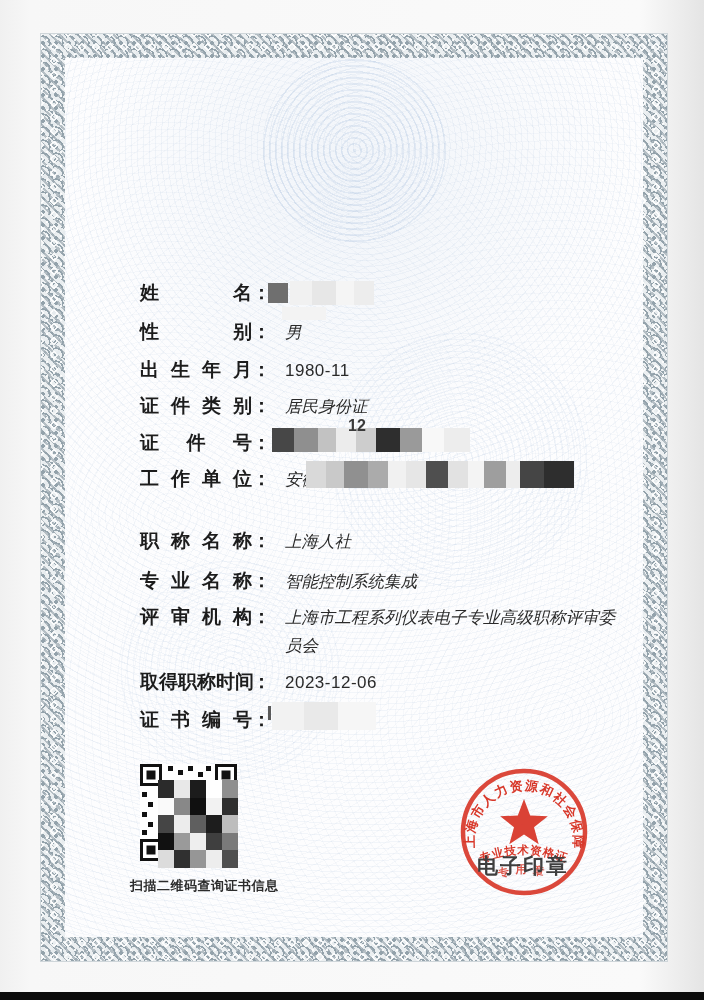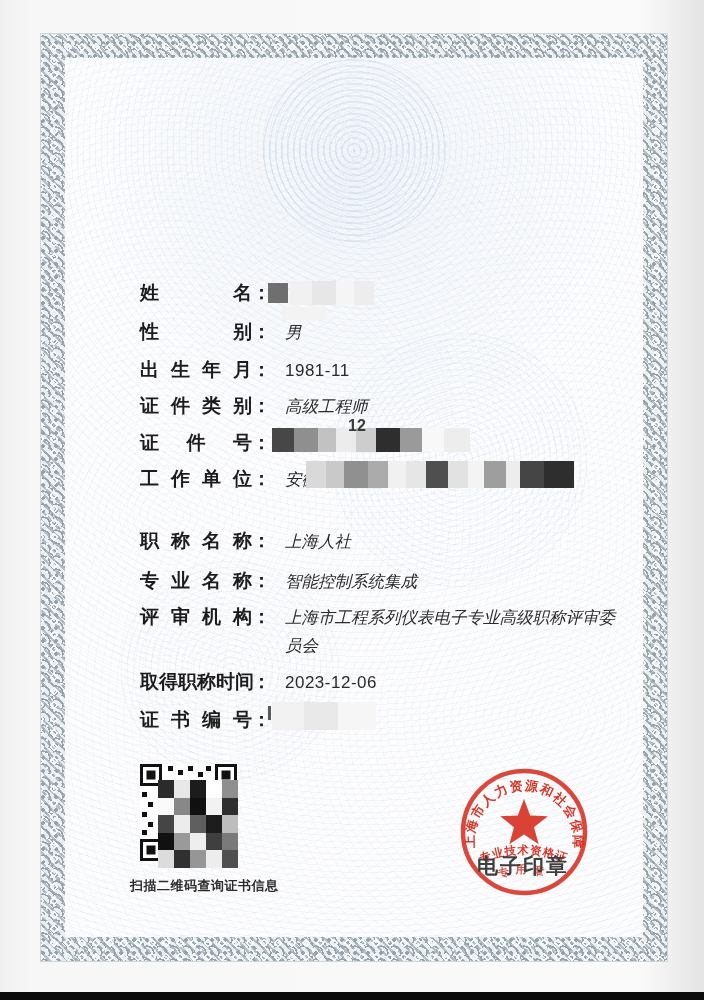--- a/index.html
+++ b/index.html
@@ -107,30 +107,30 @@
         <span>别</span>
       </span><span class="colon">：</span><span class="val kai">男</span>
   </div>
 
   <div class="row r3">
     <span class="lbl">
         <span>出</span>
         <span>生</span>
         <span>年</span>
         <span>月</span>
-      </span><span class="colon">：</span><span class="val sans">1981-11</span>
+      </span><span class="colon">：</span><span class="val sans">1980-11</span>
   </div>
 
   <div class="row r4">
     <span class="lbl">
         <span>证</span>
         <span>件</span>
         <span>类</span>
         <span>别</span>
-      </span><span class="colon">：</span><span class="val kai">高级工程师</span>
+      </span><span class="colon">：</span><span class="val kai">居民身份证</span>
   </div>
 
   <div class="row r5">
     <span class="lbl">
         <span>证</span>
         <span>件</span>
         <span>号</span>
       </span><span class="colon">：</span>
   </div>
   <div class="redact rd-id"></div>

